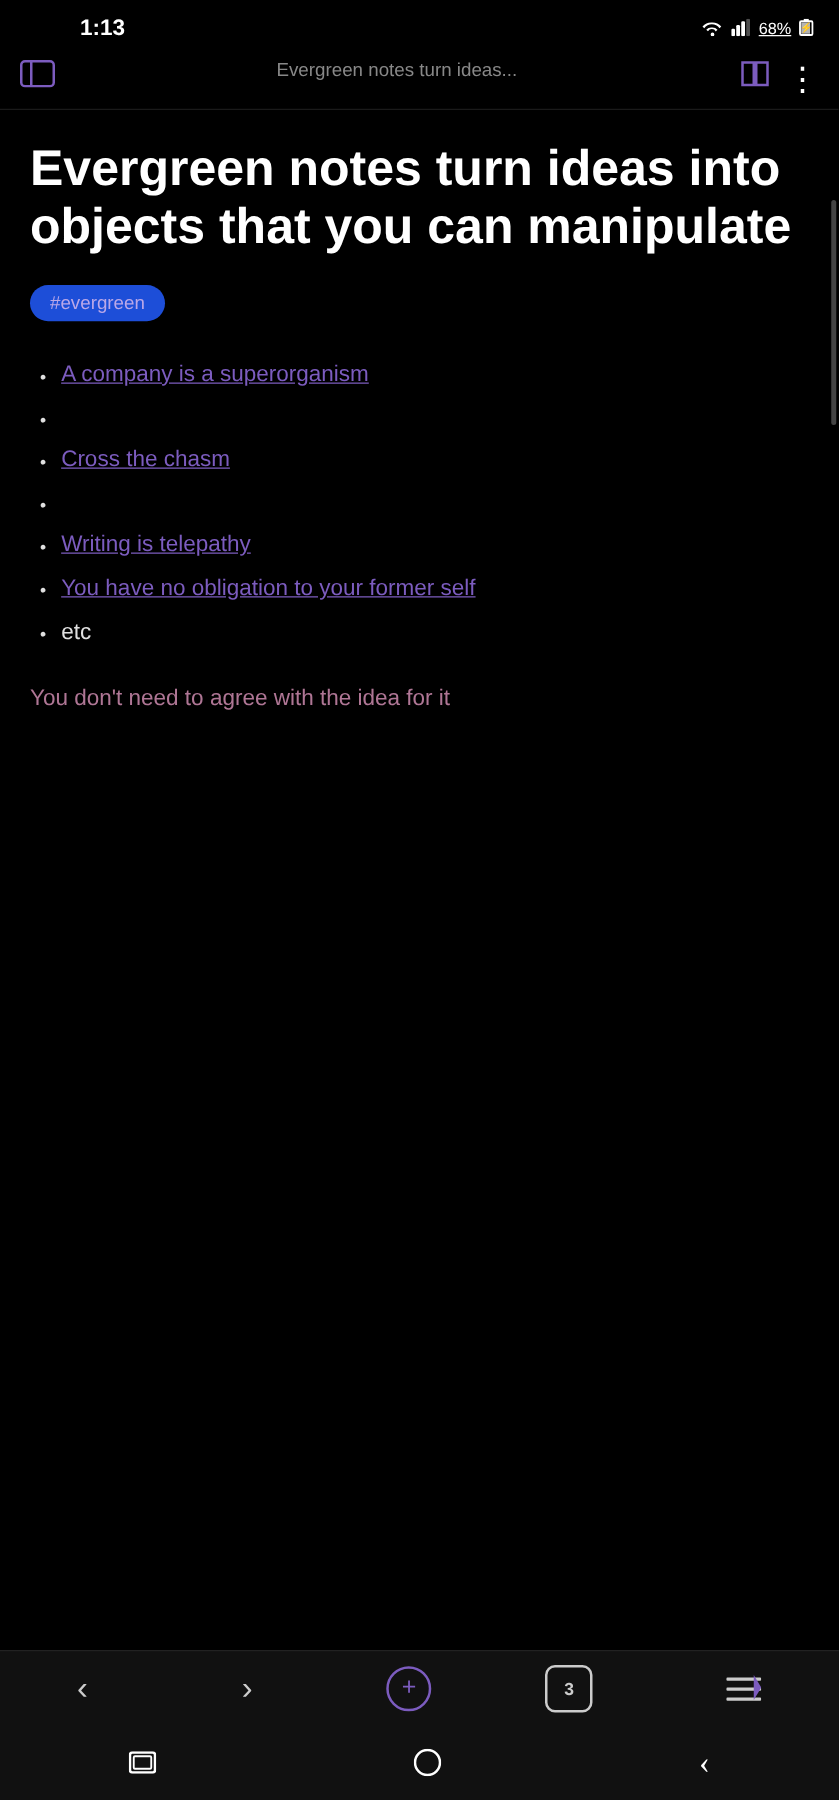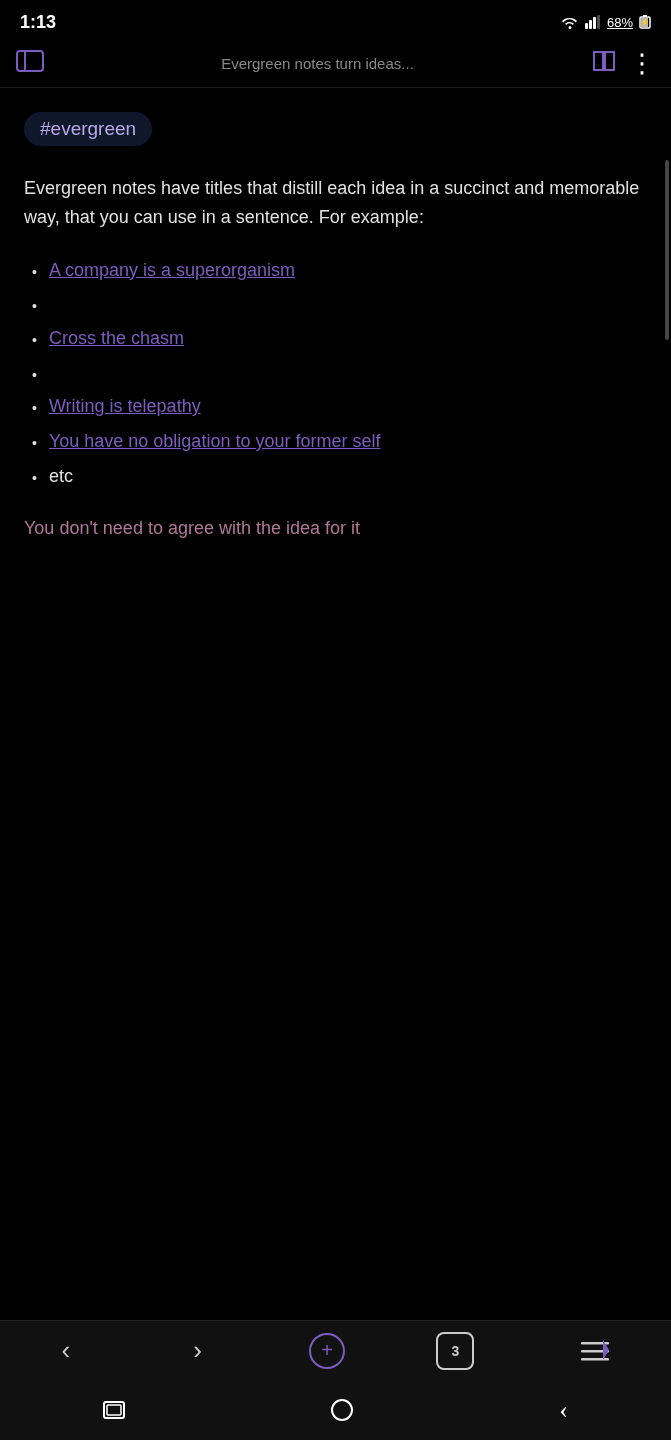--- a/index.html
+++ b/index.html
@@ -15,20 +15,21 @@
       position: relative;
     }
 
     
     .status-bar {
       display: flex;
       justify-content: space-between;
       align-items: center;
       padding: 8px 20px 4px 20px;
       height: 40px;
+      margin-left: 44px;
     }
 
     .status-time {
       font-size: 18px;
       font-weight: 600;
       color: #fff;
       font-family: sans-serif;
     }
 
     .status-icons {
@@ -39,21 +40,21 @@
 
     .status-icons span {
       font-size: 13px;
       color: #fff;
       font-family: sans-serif;
     }
 
     
     .toolbar {
       display: flex;
-      align-items: center;
+      align-items: flex-start;
       padding: 8px 16px;
       gap: 12px;
       border-bottom: 1px solid #1a1a1a;
     }
 
     .toolbar-sidebar-icon {
       color: #7c5cbf;
       font-size: 22px;
     }
 
@@ -89,25 +90,25 @@
       margin-bottom: 24px;
     }
 
     
     .tag-container {
       margin-bottom: 28px;
     }
 
     .tag {
       display: inline-block;
-      background: #0f172a;
+      background: #1d4ed8;
       color: #bba8e8;
       border-radius: 20px;
       padding: 6px 16px;
-      font-size: 19px;
+      font-size: 15px;
       font-family: sans-serif;
     }
 
     
     .body-text {
       font-size: 18px;
       line-height: 1.6;
       color: #e0e0e0;
       margin-bottom: 24px;
       font-family: sans-serif;
@@ -281,27 +282,27 @@
       <line x1="13" y1="2" x2="13" y2="20" stroke="#7c5cbf" stroke-width="2"></line>
     </svg>
   </span>
   <span class="toolbar-more-icon" style="font-size:26px;color:#fff;font-family:sans-serif;">⋮</span>
 </div>
 
 <div class="scrollbar"></div>
 
 <div class="content">
 
+  <h1 class="main-title">Evergreen notes turn ideas into objects that you can manipulate</h1>
 
   <div class="tag-container">
     <span class="tag">#evergreen</span>
   </div>
 
 
-  <p class="body-text">Evergreen notes have titles that distill each idea in a succinct and memorable way, that you can use in a sentence. For example:</p>
 
   <ul class="bullet-list">
     <li>
       <span class="bullet-dot">•</span>
       <a href="#">A company is a superorganism</a>
     </li>
     <li>
       <span class="bullet-dot">•</span>
     </li>
     <li>

